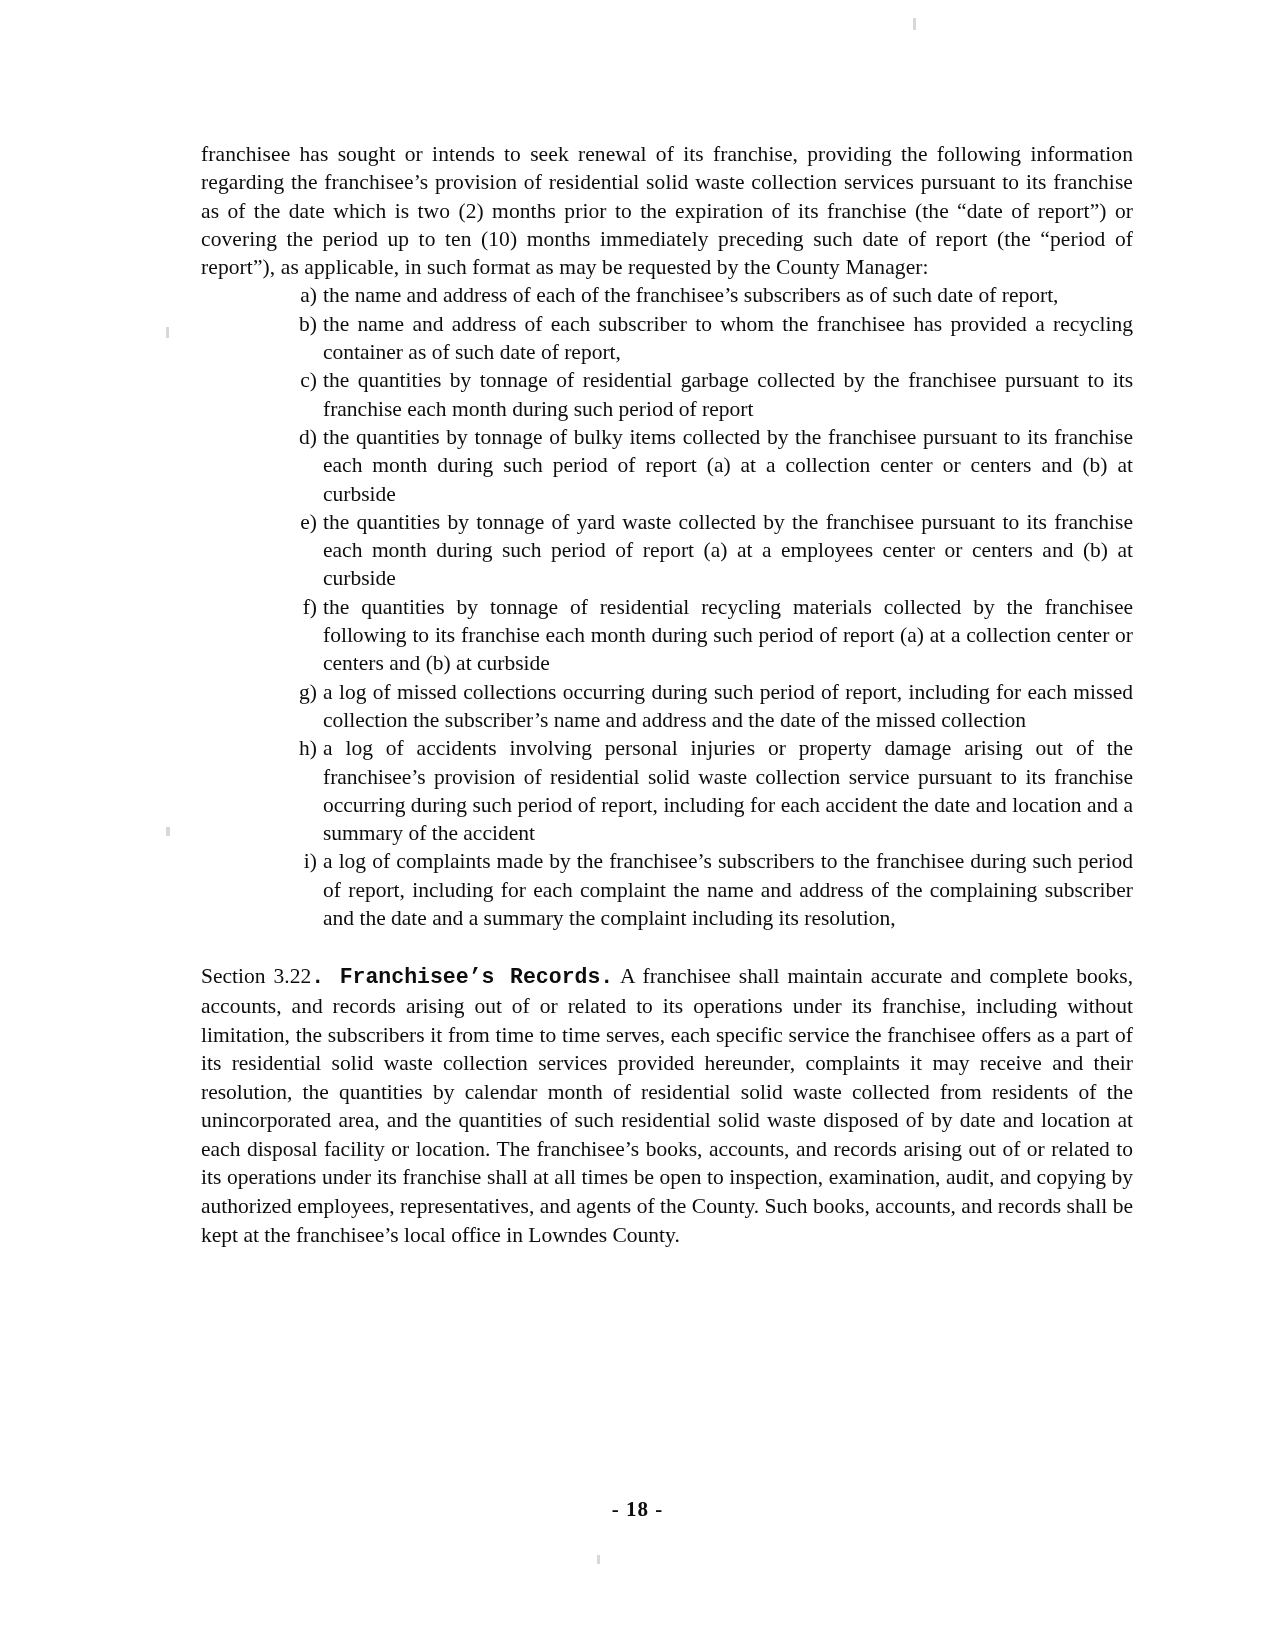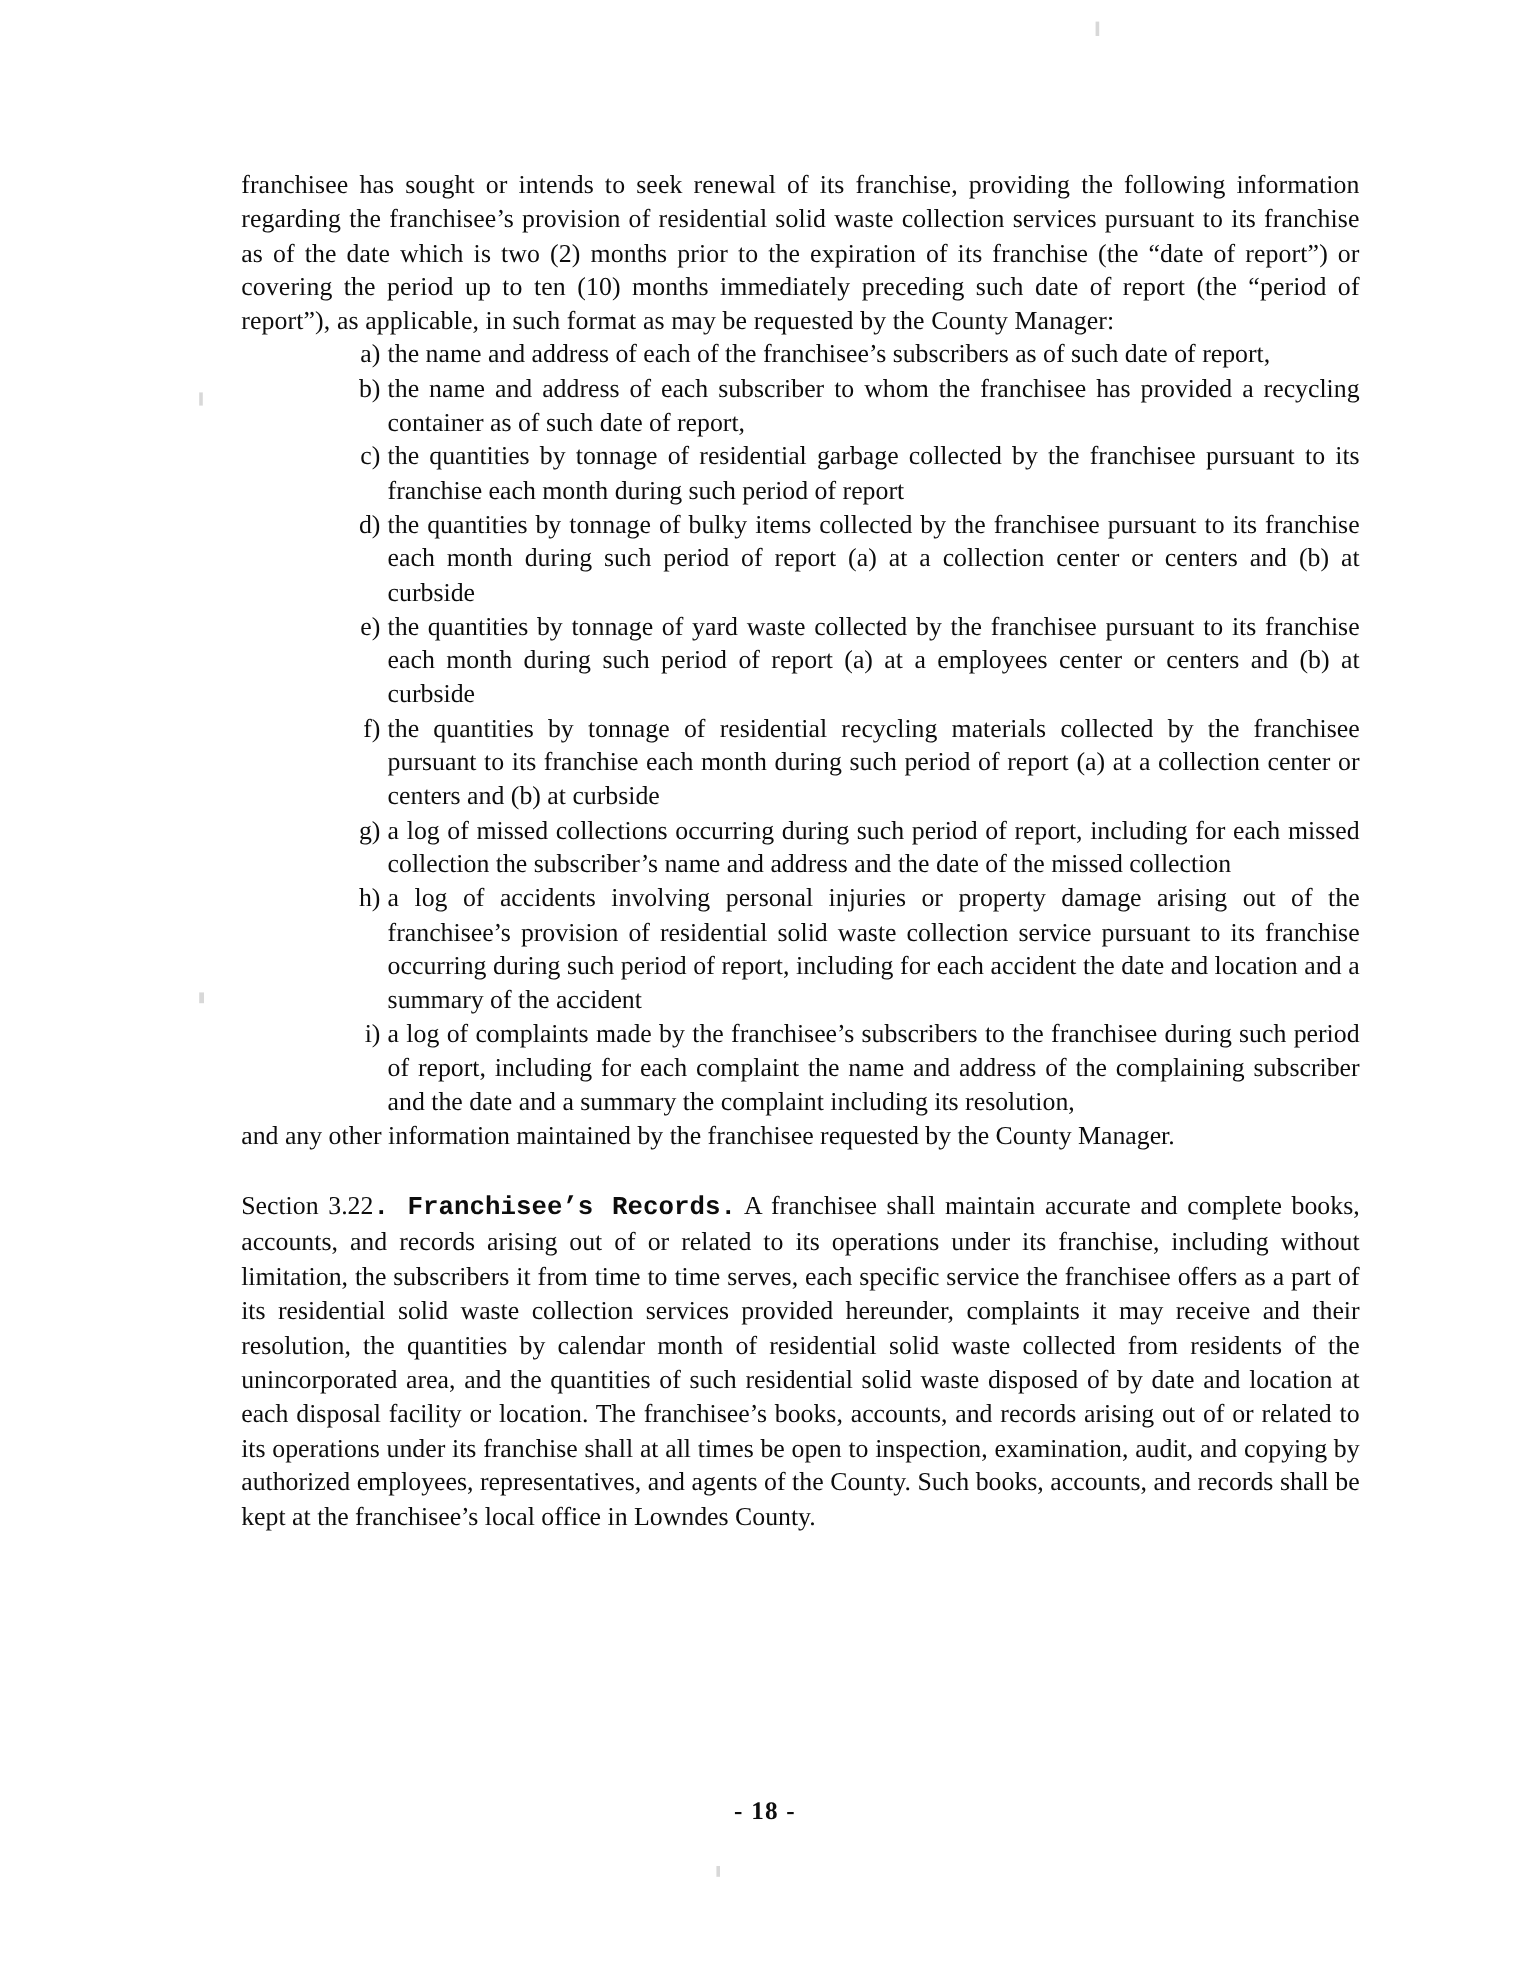--- a/index.html
+++ b/index.html
@@ -130,37 +130,36 @@
       <li>
         <span class="marker">d)</span>
         <span class="itemtext">the quantities by tonnage of bulky items collected by the franchisee pursuant to its franchise each month during such period of report (a) at a collection center or centers and (b) at curbside</span>
       </li>
       <li>
         <span class="marker">e)</span>
         <span class="itemtext">the quantities by tonnage of yard waste collected by the franchisee pursuant to its franchise each month during such period of report (a) at a employees center or centers and (b) at curbside</span>
       </li>
       <li>
         <span class="marker">f)</span>
-        <span class="itemtext">the quantities by tonnage of residential recycling materials collected by the franchisee pursuant to its franchise each month during such period of report (a) at a collection center or centers and (b) at curbside</span>
+        <span class="itemtext">the quantities by tonnage of residential recycling materials collected by the franchisee following to its franchise each month during such period of report (a) at a collection center or centers and (b) at curbside</span>
       </li>
       <li>
         <span class="marker">g)</span>
         <span class="itemtext">a log of missed collections occurring during such period of report, including for each missed collection the subscriber’s name and address and the date of the missed collection</span>
       </li>
       <li>
         <span class="marker">h)</span>
         <span class="itemtext">a log of accidents involving personal injuries or property damage arising out of the franchisee’s provision of residential solid waste collection service pursuant to its franchise occurring during such period of report, including for each accident the date and location and a summary of the accident</span>
       </li>
       <li>
         <span class="marker">i)</span>
         <span class="itemtext">a log of complaints made by the franchisee’s subscribers to the franchisee during such period of report, including for each complaint the name and address of the complaining subscriber and the date and a summary the complaint including its resolution,</span>
       </li>
     </ol>
 
-    <p class="closing">and any other information maintained by the franchisee requested by the County Manager.</p>
 
     <div class="section-block">
       <p><span class="sec-label">Section</span><span class="sec-num"> 3.22</span><span class="sec-title">. Franchisee’s Records.</span><span class="sec-body"> A franchisee shall maintain accurate and complete books, accounts, and records arising out of or related to its operations under its franchise, including without limitation, the subscribers it from time to time serves, each specific service the franchisee offers as a part of its residential solid waste collection services provided hereunder, complaints it may receive and their resolution, the quantities by calendar month of residential solid waste collected from residents of the unincorporated area, and the quantities of such residential solid waste disposed of by date and location at each disposal facility or location.  The franchisee’s books, accounts, and records arising out of or related to its operations under its franchise shall at all times be open to inspection, examination, audit, and copying by authorized employees, representatives, and agents of the County.  Such books, accounts, and records shall be kept at the franchisee’s local office in Lowndes County.</span></p>
     </div>
 
   </div>
 
   <div class="pagenum">- 18 -</div>
 
 </div>

